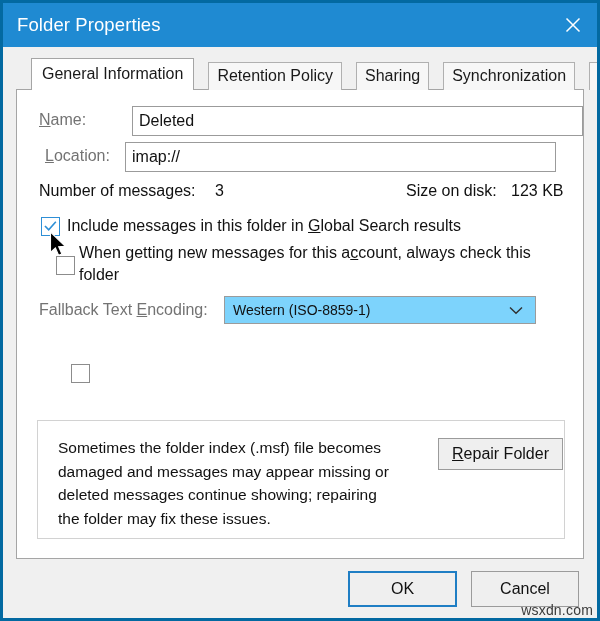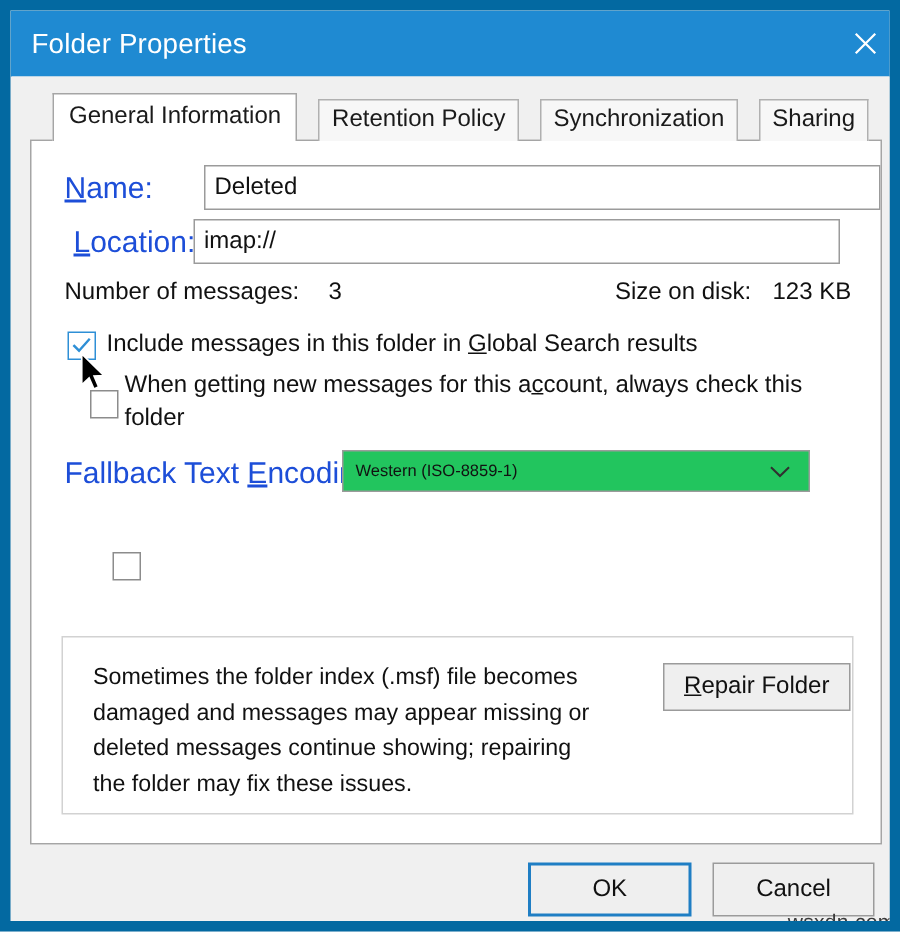--- a/index.html
+++ b/index.html
@@ -14,21 +14,21 @@
     -webkit-font-smoothing: antialiased;
   }
 
   
   .window {
     position: absolute;
     left: 0; top: 0;
     width: 600px;
     height: 621px;
     box-sizing: border-box;
-    border: 7px solid #0369a1;
+    border: 3px solid #0369a1;
     background: #f0f0f0;
     overflow: hidden;
   }
 
   
   .titlebar {
     position: absolute;
     left: 0; top: 0;
     width: 598px;
     height: 44px;
@@ -113,22 +113,22 @@
   }
   .tabpage-inner {
     position: relative;
     width: 100%;
     height: 100%;
   }
 
   
   .field-label {
     position: absolute;
-    font-size: 20px;
-    color: #1d4ed8;
+    font-size: 16px;
+    color: #737373;
     white-space: nowrap;
   }
   u { text-decoration: underline; text-underline-offset: 1px; }
 
   .textbox {
     position: absolute;
     box-sizing: border-box;
     border: 1px solid #9b9b9b;
     background: #ffffff;
     font-size: 16px;
@@ -169,22 +169,22 @@
     font-size: 16px;
     color: #111;
     line-height: 22px;
   }
 
   
   .combo {
     position: absolute;
     box-sizing: border-box;
     border: 1px solid #9b9b9b;
-    background: #22c55e;
-    font-size: 11px;
+    background: #7dd3fc;
+    font-size: 14px;
     color: #111;
     display: flex;
     align-items: center;
     padding-left: 8px;
     cursor: default;
   }
   .combo .arrow {
     margin-left: auto;
     margin-right: 12px;
     display: flex;
@@ -254,22 +254,22 @@
         </svg>
       </span>
     </div>
   </div>
 
   <div class="dialog-body">
 
     <div class="tabstrip">
       <div class="tab active">General Information</div>
       <div class="tab">Retention Policy</div>
+      <div class="tab">Sharing</div>
       <div class="tab">Synchronization</div>
-      <div class="tab">Sharing</div>
       <div class="tab">Quota</div>
     </div>
 
     <div class="tabpage">
       <div class="tabpage-inner">
 
         <div class="field-label" style="left:22px; top:21px;"><u>N</u><span>ame:</span></div>
         <div class="textbox" style="left:88px; top:16px; width:451px; height:30px;margin-left:27px;">
           <span>Deleted</span>
         </div>

